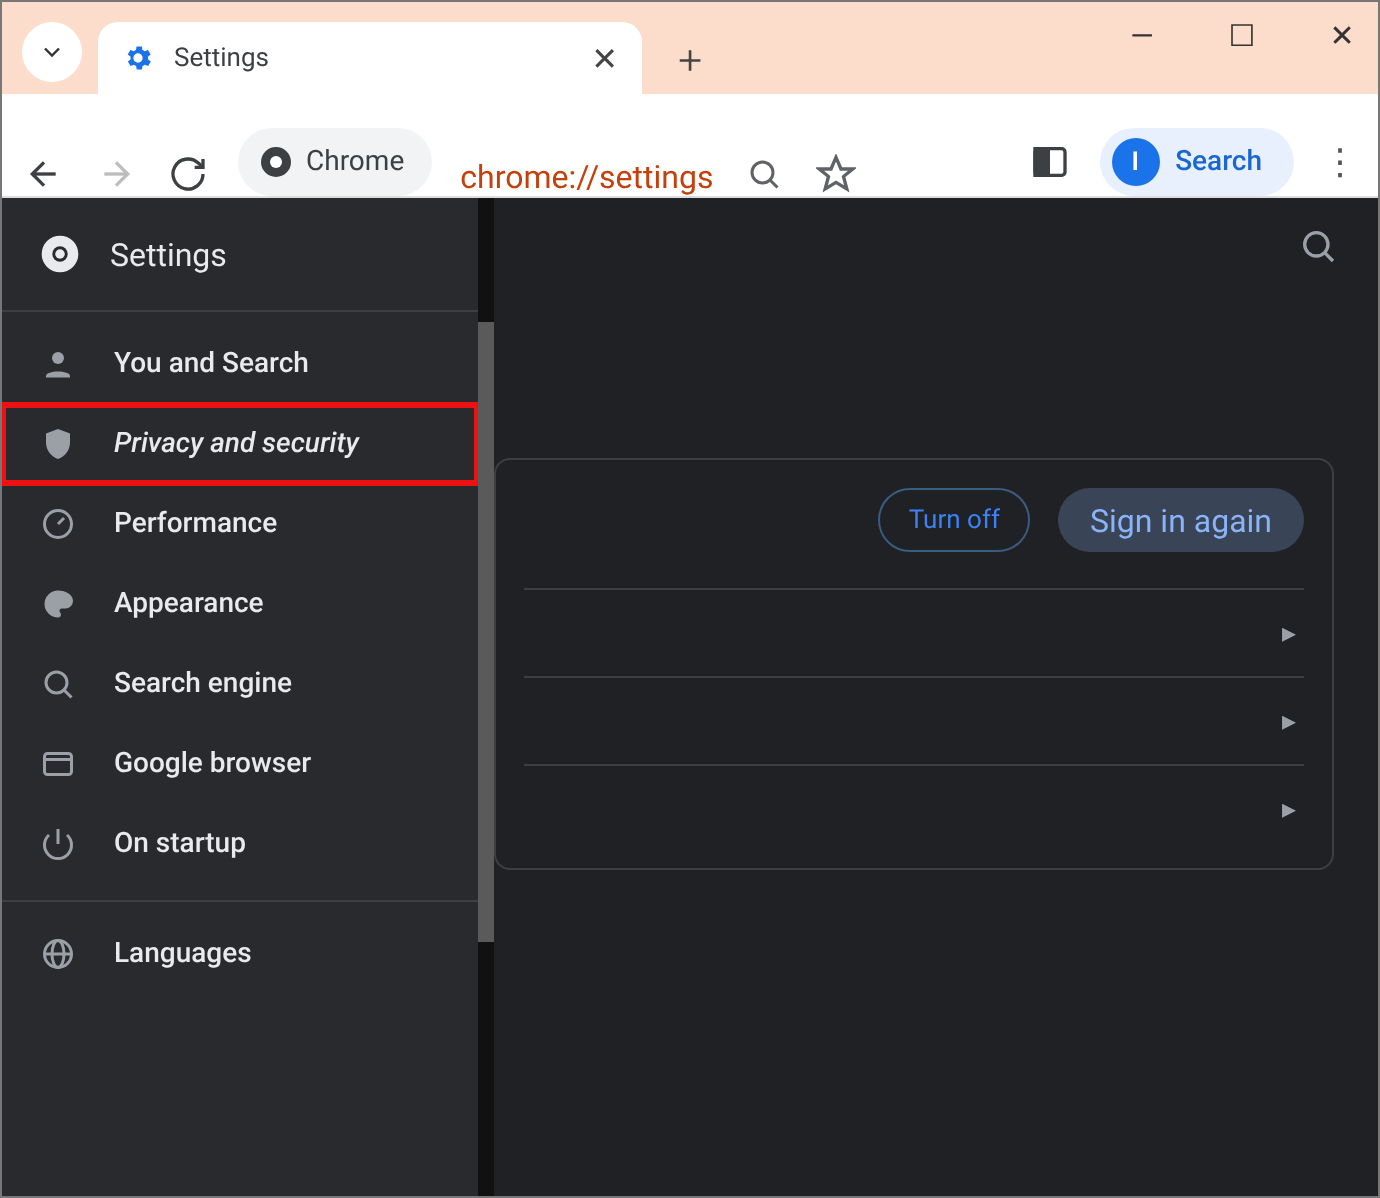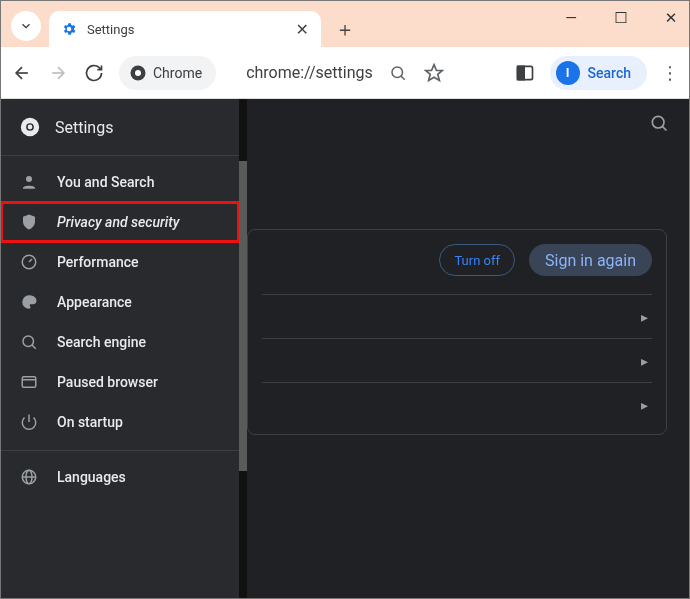--- a/index.html
+++ b/index.html
@@ -9,25 +9,25 @@
   
   .tabstrip { height:46px; background:#fcdccb; display:flex; align-items:flex-end; position:relative; }
   .tab { margin-left:48px; height:36px; width:272px; background:#fff; border-radius:10px 10px 0 0; display:flex; align-items:center; padding:0 12px; gap:10px; font-size:13px; color:#3c4043; }
   .tab-close { margin-left:auto; font-size:16px; color:#444; }
   .tab-gear { width:16px; height:16px; color:#1a73e8; }
   .tabdrop { position:absolute; left:10px; top:10px; width:30px; height:30px; background:#fff; border-radius:15px; display:flex; align-items:center; justify-content:center; color:#333;}
   .newtab { width:32px; height:32px; margin-left:8px; margin-bottom:2px; display:flex; align-items:center; justify-content:center; color:#444; font-size:20px;}
   .wincontrols { position:absolute; right:6px; top:8px; display:flex; gap:26px; color:#333; }
   .wincontrols span { width:24px; text-align:center; font-size:15px; }
 
-  .toolbar { height:52px; background:#fff; display:flex; align-items:center; padding:0 10px; gap:14px; border-bottom:1px solid #ddd; }
+  .toolbar { height:52px; background:#fff; display:flex; align-items:flex-end; padding:0 10px; gap:14px; border-bottom:1px solid #ddd; }
   .tb-icon { width:22px; height:22px; display:flex; align-items:center; justify-content:center; color:#3c4043; }
   .tb-icon.dim { color:#bdbdbd; }
   .omnibox-chip { display:flex; align-items:center; gap:6px; background:#f1f3f4; border-radius:18px; height:34px; padding:0 14px 0 10px; font-size:14px; color:#3c4043; }
-  .omnibox-url { font-size:16px; color:#404040; margin-left:16px; }
+  .omnibox-url { font-size:16px; color:#c2410c; margin-left:0; }
   .tool-right { margin-left:auto; display:flex; align-items:center; gap:14px; }
   .paused { display:flex; align-items:center; gap:8px; background:#e8f0fe; color:#1967d2; border-radius:18px; height:34px; padding:0 16px 0 6px; font-size:14px; font-weight:500; }
   .paused .dot { width:24px; height:24px; border-radius:50%; background:#1a73e8; color:#fff; display:flex; align-items:center; justify-content:center; font-size:13px; font-weight:600;}
   .kebab { font-size:18px; color:#555; letter-spacing:0; }
 
   
   .content { display:flex; height:calc(599px - 46px - 52px - 2px); background:#202124; }
   .sidebar-wrap { position:relative; width:246px; height:100%; }
   .sidebar { width:238px; height:100%; background:#292a2d; overflow:hidden; color:#e8eaed; display:flex; flex-direction:column; }
   .sb-scroll { position:absolute; right:0; top:0; width:8px; height:100%; background:#111; }
@@ -188,21 +188,21 @@
             </span>
           <span>Search engine</span>
         </div>
         <div class="sb-item">
           <span class="ic">
               <svg width="18" height="18" viewBox="0 0 24 24" fill="none" stroke="#9aa0a6" stroke-width="2">
                 <rect x="3" y="5" width="18" height="14" rx="2"></rect>
                 <line x1="3" y1="9" x2="21" y2="9"></line>
               </svg>
             </span>
-          <span>Paused browser</span>
+          <span>Google browser</span>
         </div>
         <div class="sb-item">
           <span class="ic">
               <svg width="18" height="18" viewBox="0 0 24 24" fill="none" stroke="#9aa0a6" stroke-width="2">
                 <path d="M18 6a9 9 0 1 1-12 0"></path>
                 <line x1="12" y1="2" x2="12" y2="12"></line>
               </svg>
             </span>
           <span>On startup</span>
         </div>

